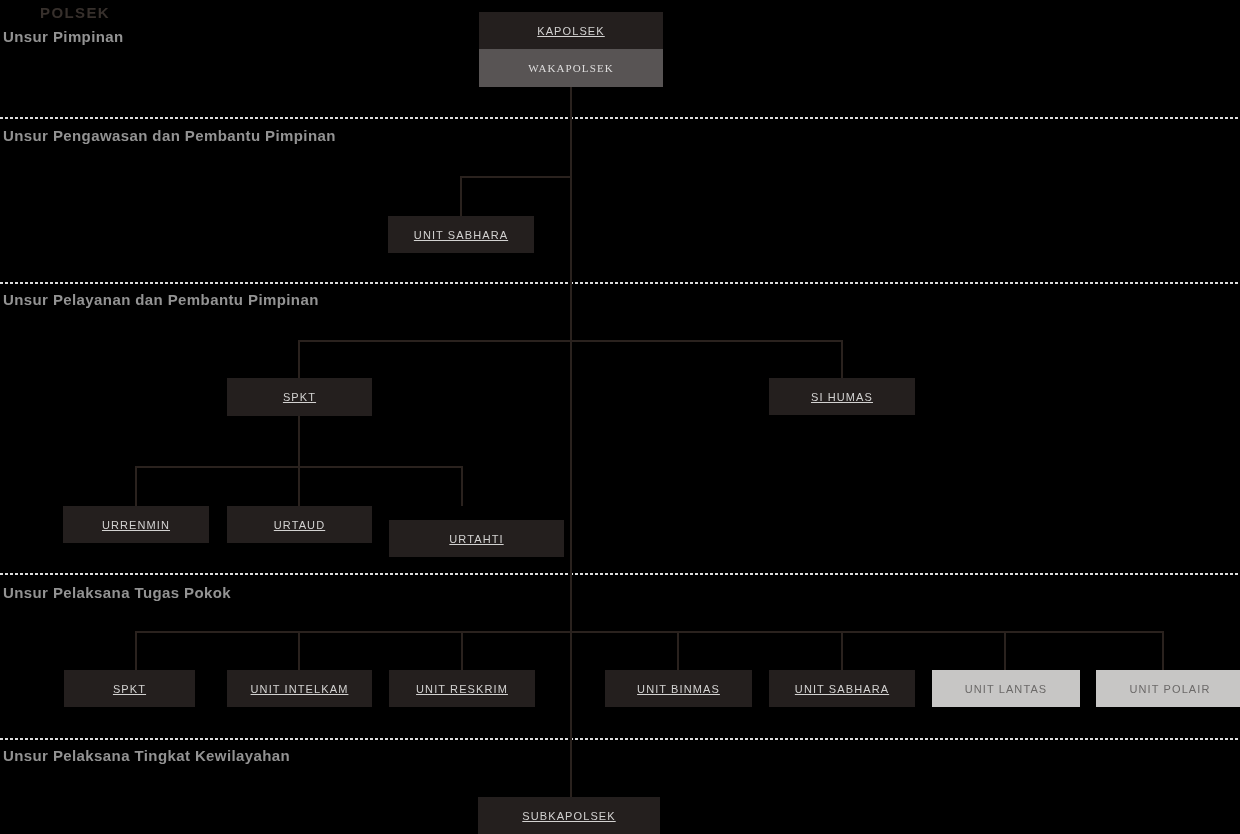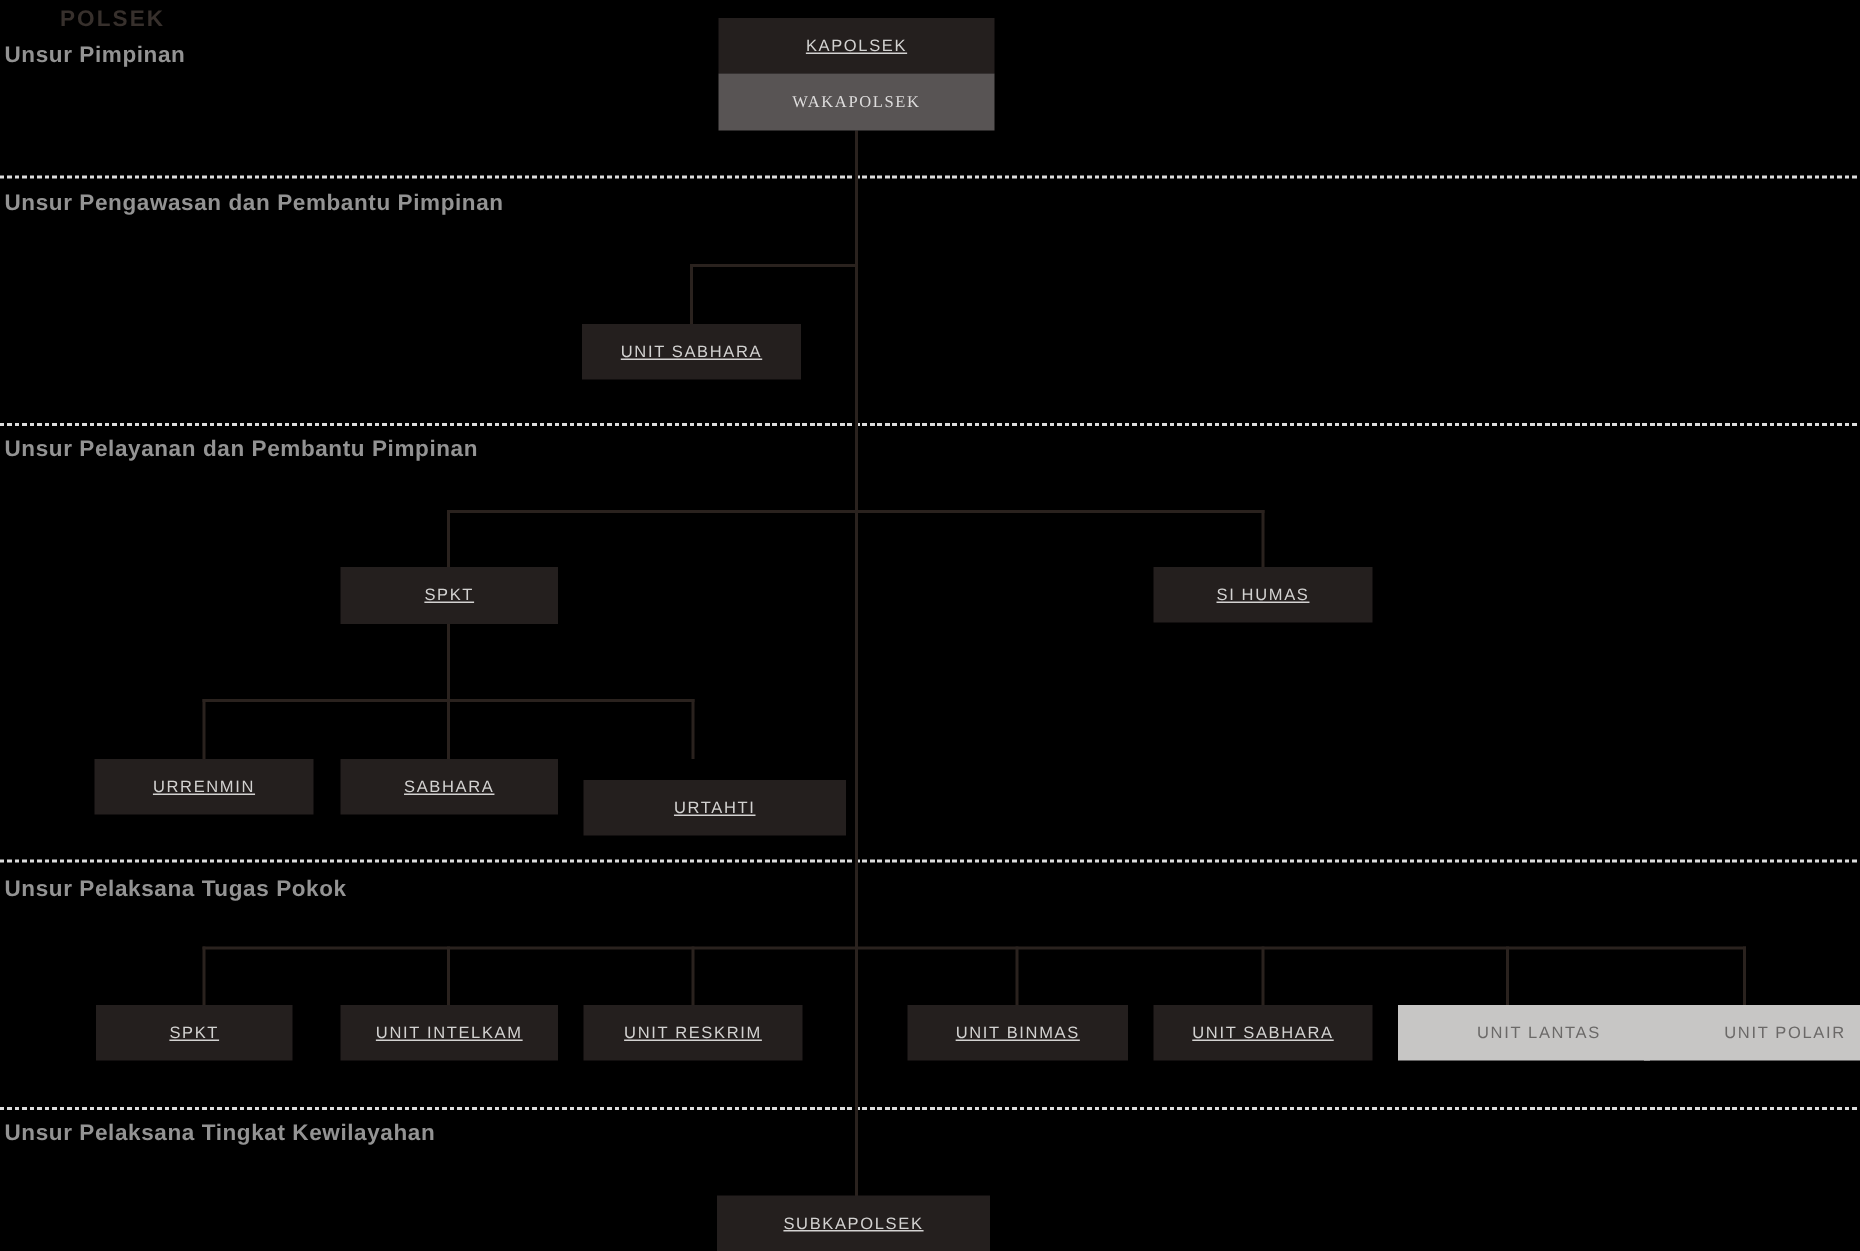--- a/index.html
+++ b/index.html
@@ -30,21 +30,21 @@
     position:absolute;
     background:var(--connector,#2a221e);
   }
   .node{
     position:absolute;
     display:flex;align-items:center;justify-content:center;
     font-size:11px;letter-spacing:1.1px;white-space:nowrap;
   }
   .node.dark{background:var(--node-dark-bg,#241f1e);color:var(--node-dark-text,#d3d2d1);text-decoration:underline;}
   .node.mid{background:var(--node-mid-bg,#585454);color:var(--node-mid-text,#dedddd);font-family:Liberation Serif, serif;}
-  .node.light{background:var(--node-light-bg,#c7c6c5);color:var(--node-light-text,#6b6968);padding-left:20px;}
+  .node.light{background:var(--node-light-bg,#c7c6c5);color:var(--node-light-text,#6b6968);}
 </style>
 </head>
 <body>
 
 <div id="canvas">
 
   <div class="chart-title">POLSEK</div>
   <div class="section-heading" style="top:28px">Unsur Pimpinan</div>
   <div class="section-heading" style="top:127px">Unsur Pengawasan dan Pembantu Pimpinan</div>
   <div class="section-heading" style="top:291px">Unsur Pelayanan dan Pembantu Pimpinan</div>
@@ -82,21 +82,21 @@
 
   <div class="node dark" style="left:479px;top:12px;width:184px;height:37px">KAPOLSEK</div>
   <div class="node mid" style="left:479px;top:49px;width:184px;height:38px">WAKAPOLSEK</div>
 
   <div class="node dark" style="left:388px;top:216px;width:146px;height:37px">UNIT SABHARA</div>
 
   <div class="node dark" style="left:227px;top:378px;width:145px;height:38px">SPKT</div>
   <div class="node dark" style="left:769px;top:378px;width:146px;height:37px">SI HUMAS</div>
 
   <div class="node dark" style="left:63px;top:506px;width:146px;height:37px">URRENMIN</div>
-  <div class="node dark" style="left:227px;top:506px;width:145px;height:37px">SABHARA</div>
+  <div class="node dark" style="left:227px;top:506px;width:145px;height:37px">URTAUD</div>
   <div class="node dark" style="left:389px;top:520px;width:175px;height:37px">URTAHTI</div>
 
   <div class="node dark" style="left:64px;top:670px;width:131px;height:37px">SPKT</div>
   <div class="node dark" style="left:227px;top:670px;width:145px;height:37px">UNIT INTELKAM</div>
   <div class="node dark" style="left:389px;top:670px;width:146px;height:37px">UNIT RESKRIM</div>
   <div class="node dark" style="left:605px;top:670px;width:147px;height:37px">UNIT BINMAS</div>
   <div class="node dark" style="left:769px;top:670px;width:146px;height:37px">UNIT SABHARA</div>
   <div class="node light" style="left:932px;top:670px;width:148px;height:37px">UNIT LANTAS</div>
   <div class="node light" style="left:1096px;top:670px;width:148px;height:37px">UNIT POLAIR</div>
 

